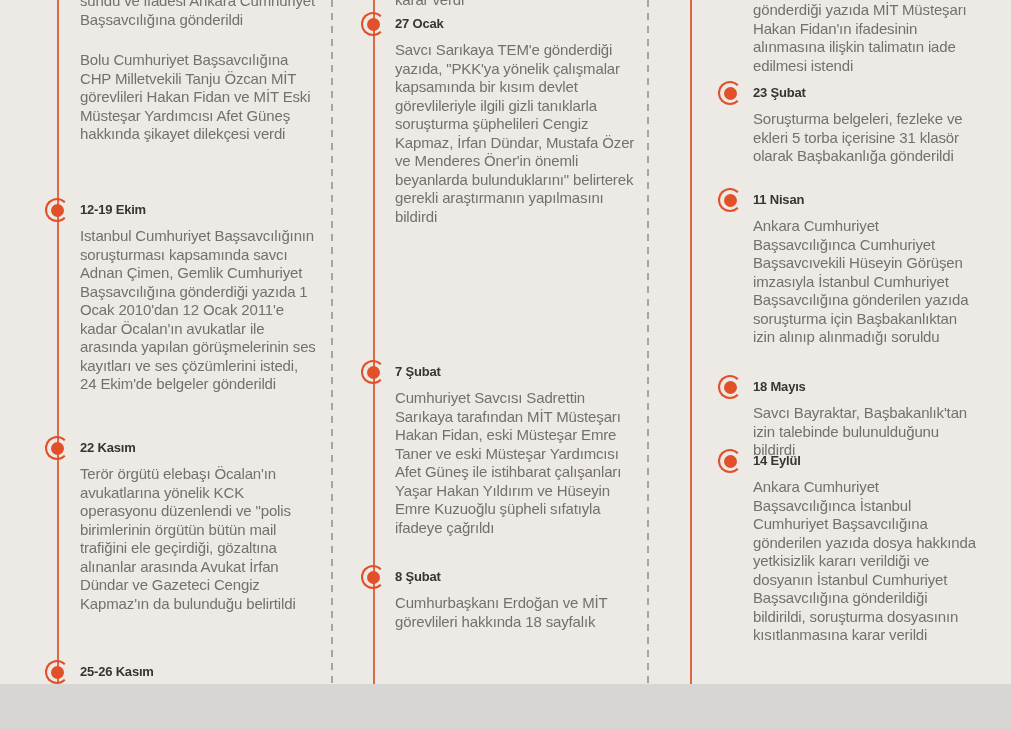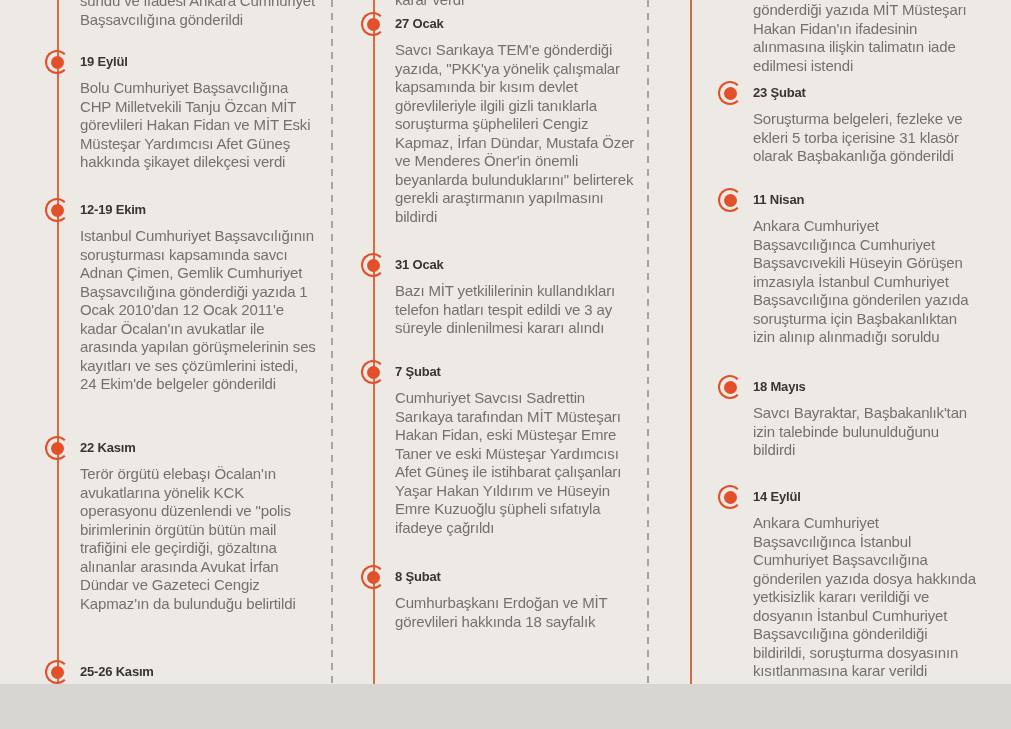--- a/index.html
+++ b/index.html
@@ -85,27 +85,20 @@
   <div class="vline v1"></div>
   <div class="vline v2"></div>
   <div class="vline v3"></div>
   <div class="dashline d1"></div>
   <div class="dashline d2"></div>
 
   <section class="column c1">
     <p class="entry body" style="top:-8px">sundu ve ifadesi Ankara Cumhuriyet Başsavcılığına gönderildi</p>
 
     <div class="entry" style="top:51px">
-      <div class="entry-head">
-        <span class="marker">
-            <i class="ring"></i>
-            <i class="dot"></i>
-          </span>
-        <h3 class="date">19 Eylül</h3>
-      </div>
       <p class="body">Bolu Cumhuriyet Başsavcılığına CHP Milletvekili Tanju Özcan MİT görevlileri Hakan Fidan ve MİT Eski Müsteşar Yardımcısı Afet Güneş hakkında şikayet dilekçesi verdi</p>
     </div>
 
     <div class="entry" style="top:199px">
       <div class="entry-head">
         <span class="marker">
             <i class="ring"></i>
             <i class="dot"></i>
           </span>
         <h3 class="date">12-19 Ekim</h3>
@@ -148,30 +141,20 @@
       <div class="entry-head">
         <span class="marker">
             <i class="ring"></i>
             <i class="dot"></i>
           </span>
         <h3 class="date">27 Ocak</h3>
       </div>
       <p class="body">Savcı Sarıkaya TEM'e gönderdiği yazıda, "PKK'ya yönelik çalışmalar kapsamında bir kısım devlet görevlileriyle ilgili gizli tanıklarla soruşturma şüphelileri Cengiz Kapmaz, İrfan Dündar, Mustafa Özer ve Menderes Öner'in önemli beyanlarda bulunduklarını" belirterek gerekli araştırmanın yapılmasını bildirdi</p>
     </div>
 
-    <div class="entry" style="top:254px">
-      <div class="entry-head">
-        <span class="marker">
-            <i class="ring"></i>
-            <i class="dot"></i>
-          </span>
-        <h3 class="date">31 Ocak</h3>
-      </div>
-      <p class="body">Bazı MİT yetkililerinin kullandıkları telefon hatları tespit edildi ve 3 ay süreyle dinlenilmesi kararı alındı</p>
-    </div>
 
     <div class="entry" style="top:361px">
       <div class="entry-head">
         <span class="marker">
             <i class="ring"></i>
             <i class="dot"></i>
           </span>
         <h3 class="date">7 Şubat</h3>
       </div>
       <p class="body">Cumhuriyet Savcısı Sadrettin Sarıkaya tarafından MİT Müsteşarı Hakan Fidan, eski Müsteşar Emre Taner ve eski Müsteşar Yardımcısı Afet Güneş ile istihbarat çalışanları Yaşar Hakan Yıldırım ve Hüseyin Emre Kuzuoğlu şüpheli sıfatıyla ifadeye çağrıldı</p>
@@ -218,21 +201,21 @@
       <div class="entry-head">
         <span class="marker">
             <i class="ring"></i>
             <i class="dot"></i>
           </span>
         <h3 class="date">18 Mayıs</h3>
       </div>
       <p class="body">Savcı Bayraktar, Başbakanlık'tan izin talebinde bulunulduğunu bildirdi</p>
     </div>
 
-    <div class="entry" style="top:486px">
+    <div class="entry" style="top:450px">
       <div class="entry-head">
         <span class="marker">
             <i class="ring"></i>
             <i class="dot"></i>
           </span>
         <h3 class="date">14 Eylül</h3>
       </div>
       <p class="body">Ankara Cumhuriyet Başsavcılığınca İstanbul Cumhuriyet Başsavcılığına gönderilen yazıda dosya hakkında yetkisizlik kararı verildiği ve dosyanın İstanbul Cumhuriyet Başsavcılığına gönderildiği bildirildi, soruşturma dosyasının kısıtlanmasına karar verildi</p>
     </div>
 

